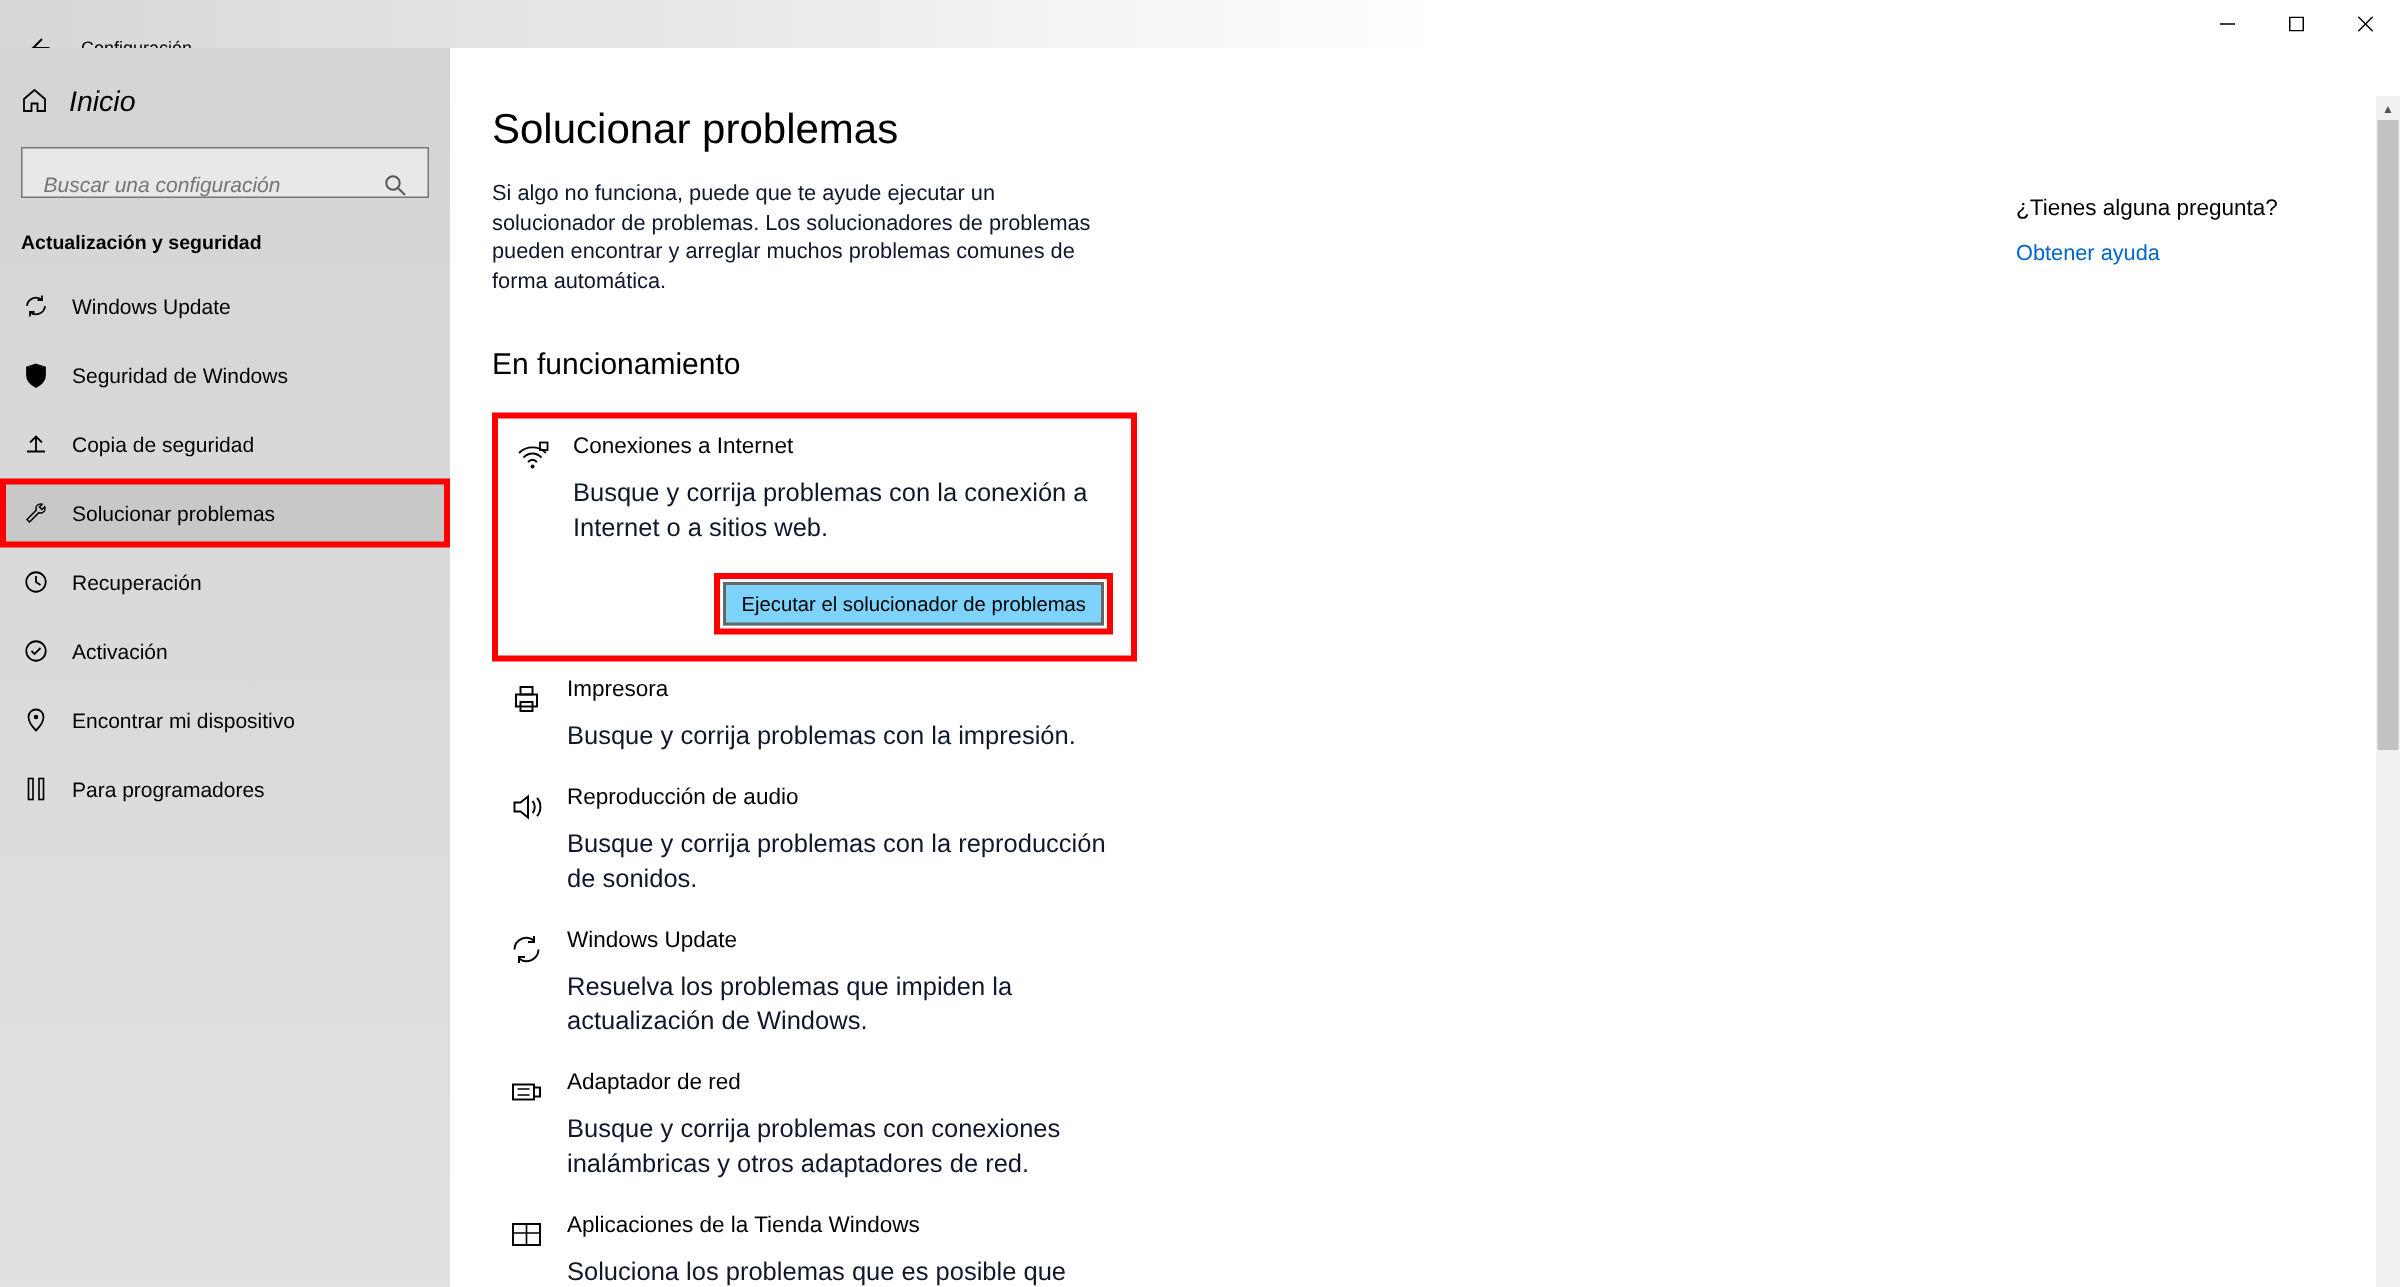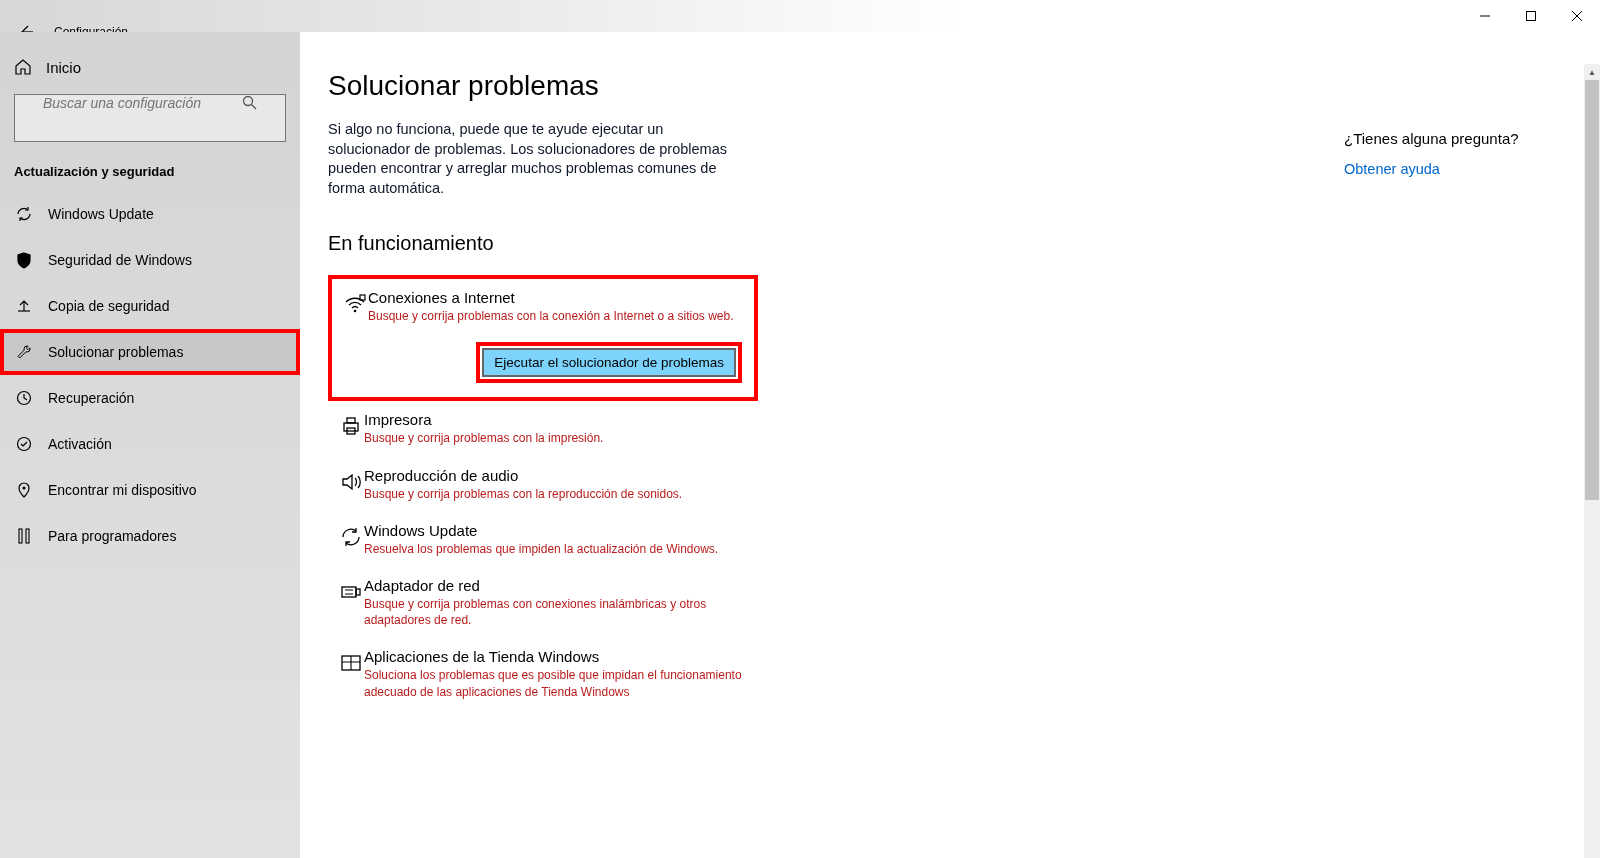--- a/index.html
+++ b/index.html
@@ -6,39 +6,39 @@
   html, body { width: 1600px; height: 858px; font-family: "Segoe UI", sans-serif; overflow: hidden; background: #fff; color: #000; }
   .window { display: flex; flex-direction: column; height: 100%; }
   .titlebar { display: flex; align-items: center; height: 32px; background: linear-gradient(to right,#d7d7d7,#e9e9e9 30%,#fff 60%); }
   .titlebar-left { display: flex; align-items: center; gap: 18px; padding-left: 16px; margin-top: 32px; }
   .back-btn { width: 20px; height: 20px; display: flex; align-items: center; justify-content: center; }
   .titlebar-title { font-size: 12px; color: #000; }
   .titlebar-controls { margin-left: auto; display: flex; }
   .tc-btn { width: 46px; height: 32px; display: flex; align-items: center; justify-content: center; }
   .body { flex: 1; display: flex; position: relative; }
   .sidebar { width: 300px; background: linear-gradient(to bottom,#d4d4d4,#e2e2e2); display: flex; flex-direction: column; padding-top: 20px; }
-  .home-row { display: flex; align-items: center; gap: 14px; padding: 6px 14px 18px 14px; font-size: 15px; }
+  .home-row { display: flex; align-items: flex-start; gap: 14px; padding: 6px 14px 18px 14px; font-size: 19px; font-style: italic; }
   .search-wrap { padding: 0 14px 22px 14px; }
-  .search { width: 100%; height: 48px; border: 1px solid #777; background: #e8e8e8; display: flex; align-items: flex-start; padding: 0 28px; }
+  .search { width: 100%; height: 34px; border: 1px solid #777; background: #e8e8e8; display: flex; align-items: flex-end; padding: 0 14px; }
   .search input { flex: 1; background: transparent; border: none; outline: none; font-size: 14px; font-style: italic; color: #555; }
   .section-label { font-size: 13px; font-weight: 600; padding: 0 14px 12px 14px; }
   .nav { display: flex; flex-direction: column; }
   .nav-item { display: flex; align-items: center; gap: 14px; height: 46px; padding: 0 14px; font-size: 14px; position: relative; }
   .nav-item .icon { width: 20px; height: 20px; display: flex; align-items: center; justify-content: center; flex-shrink: 0; }
   .highlight-red { outline: 4px solid #ff0000; outline-offset: -4px; background: #c8c8c8; }
   .main { flex: 1; padding: 38px 0 0 28px; position: relative; overflow: hidden; }
   .page-title { font-size: 28px; font-weight: 400; margin-bottom: 18px; }
   .page-desc { font-size: 14.5px; color: #0f172a; max-width: 420px; line-height: 1.35; margin-bottom: 34px; }
   .group-title { font-size: 20px; font-weight: 400; margin-bottom: 20px; margin-top: 8px; }
-  .ts-item { display: flex; padding: 10px 12px 10px 10px; max-width: 430px; }
+  .ts-item { display: flex; gap: 14px; padding: 10px 12px 10px 10px; max-width: 430px; }
   .ts-item.selected { border: 4px solid #ff0000; padding-bottom: 14px; }
   .ts-icon { width: 26px; height: 26px; flex-shrink: 0; display: flex; align-items: center; justify-content: center; margin-top: 2px; }
   .ts-text { flex: 1; }
   .ts-title { font-size: 15px; color: #000; }
-  .ts-desc { font-size: 12px; color: #b91c1c; line-height: 1.35; margin-top: 2px; }
+  .ts-desc { font-size: 17px; color: #0f172a; line-height: 1.35; margin-top: 12px; }
   .run-btn-wrap { margin-top: 18px; display: flex; justify-content: flex-end; }
   .run-btn-outer { border: 4px solid #ff0000; padding: 2px; }
   .run-btn { background: #7dd3fc; border: 2px solid #666; padding: 5px 10px; font-size: 13.5px; }
   .aside { position: absolute; right: 36px; top: 98px; width: 220px; display: flex; flex-direction: column; gap: 58px; font-size: 14.5px; }
   .aside-block .aside-title { color: #000; margin-bottom: 14px; font-size: 15px; }
   .aside-link { color: #0066cc; cursor: pointer; }
   .scrollbar { position: absolute; right: 0; top: 32px; bottom: 0; width: 16px; background: #f0f0f0; display: flex; flex-direction: column; align-items: center; }
   .scroll-arrow { width: 100%; height: 16px; display: flex; align-items: center; justify-content: center; font-size: 8px; color: #555; }
   .scroll-thumb { width: 14px; flex: 0 0 420px; background: #c2c2c2; margin-top: 0; }
   svg { display: block; }

